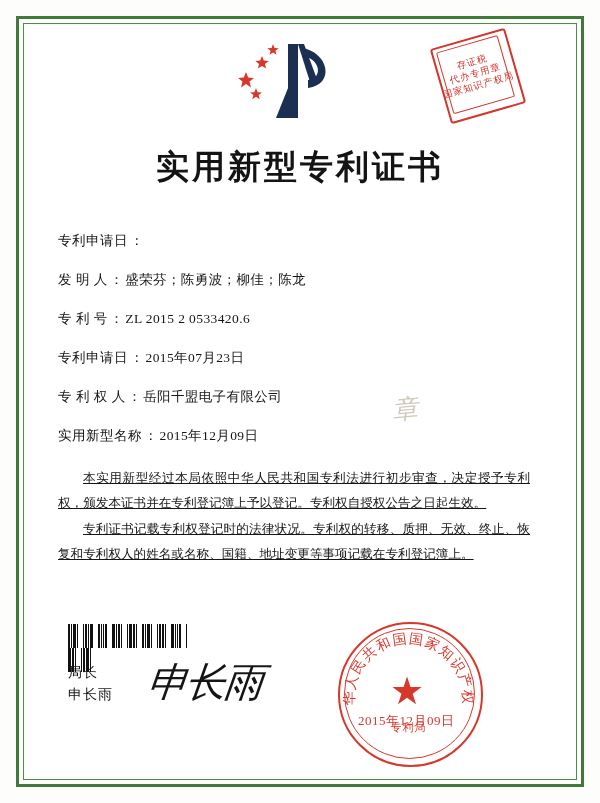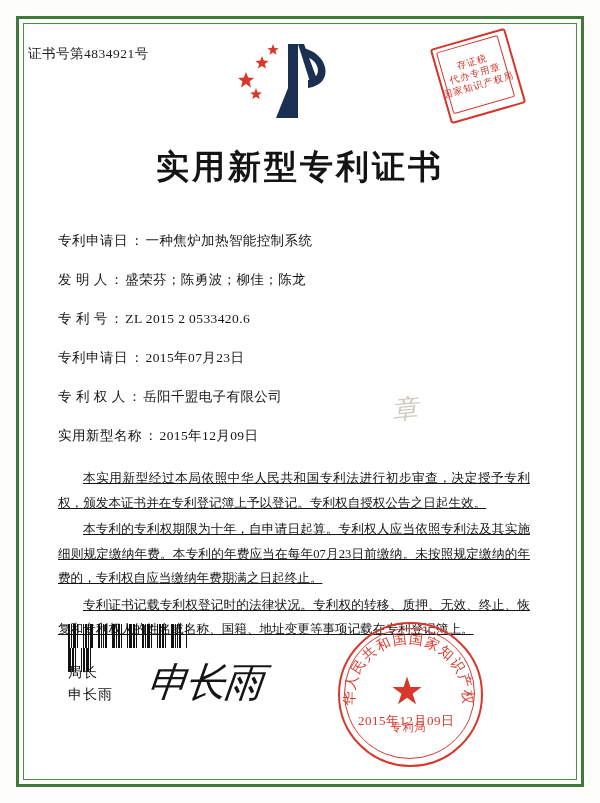--- a/index.html
+++ b/index.html
@@ -272,21 +272,20 @@
 </style>
 </head>
 <body>
 
 <div class="page">
 
   <div class="border-outer"></div>
   <div class="border-inner"></div>
   <div class="paper"></div>
 
-  <div class="cert-no">证书号第4834921号</div>
 
   <div class="logo">
     <svg width="110" height="90" viewBox="0 0 110 90" xmlns="http://www.w3.org/2000/svg">
 
       <g fill="#d8372c">
         <polygon points="14,34 16.2,39.5 22,39.9 17.5,43.6 19,49.4 14,46 9,49.4 10.5,43.6 6,39.9 11.8,39.5"></polygon>
         <polygon points="30,18 31.8,22.6 36.6,22.9 32.9,25.9 34.1,30.6 30,27.9 25.9,30.6 27.1,25.9 23.4,22.9 28.2,22.6"></polygon>
         <polygon points="24,50 25.6,54.2 30,54.4 26.6,57.1 27.7,61.3 24,58.8 20.3,61.3 21.4,57.1 18,54.4 22.4,54.2"></polygon>
         <polygon points="41,6 42.5,10 46.7,10.2 43.4,12.8 44.5,16.8 41,14.4 37.5,16.8 38.6,12.8 35.3,10.2 39.5,10"></polygon>
       </g>
@@ -308,21 +307,20 @@
       <span>国家知识产权局</span>
     </div>
   </div>
 
   <div class="main-title">实用新型专利证书</div>
 
   <div class="fields">
     <div class="field-row">
       <span class="field-label">专利申请日</span>
       <span class="field-colon">：</span>
-      <span class="field-value">一种焦炉加热智能控制系统</span>
     </div>
     <div class="field-row">
       <span class="field-label">发 明 人</span>
       <span class="field-colon">：</span>
       <span class="field-value">盛荣芬；陈勇波；柳佳；陈龙</span>
     </div>
     <div class="field-row">
       <span class="field-label">专 利 号</span>
       <span class="field-colon">：</span>
       <span class="field-value">ZL 2015 2 0533420.6</span>
@@ -341,21 +339,20 @@
       <span class="field-label">实用新型名称</span>
       <span class="field-colon">：</span>
       <span class="field-value">2015年12月09日</span>
     </div>
   </div>
 
   <div class="sig-faint">章</div>
 
   <div class="body-text">
     <p>本实用新型经过本局依照中华人民共和国专利法进行初步审查，决定授予专利权，颁发本证书并在专利登记簿上予以登记。专利权自授权公告之日起生效。</p>
-    <p>本专利的专利权期限为十年，自申请日起算。专利权人应当依照专利法及其实施细则规定缴纳年费。本专利的年费应当在每年07月23日前缴纳。未按照规定缴纳的年费的，专利权自应当缴纳年费期满之日起终止。</p>
     <p>专利证书记载专利权登记时的法律状况。专利权的转移、质押、无效、终止、恢复和专利权人的姓名或名称、国籍、地址变更等事项记载在专利登记簿上。</p>
   </div>
 
   <div class="barcode">
     <span style="width:2px"></span><span style="width:1px"></span><span style="width:3px"></span><span style="width:1px"></span>
     <span style="width:1px"></span><span style="width:2px"></span><span style="width:1px"></span><span style="width:3px"></span>
     <span style="width:2px"></span><span style="width:1px"></span><span style="width:1px"></span><span style="width:2px"></span>
     <span style="width:3px"></span><span style="width:1px"></span><span style="width:2px"></span><span style="width:1px"></span>
     <span style="width:1px"></span><span style="width:3px"></span><span style="width:2px"></span><span style="width:1px"></span>
     <span style="width:2px"></span><span style="width:1px"></span><span style="width:3px"></span><span style="width:1px"></span>

